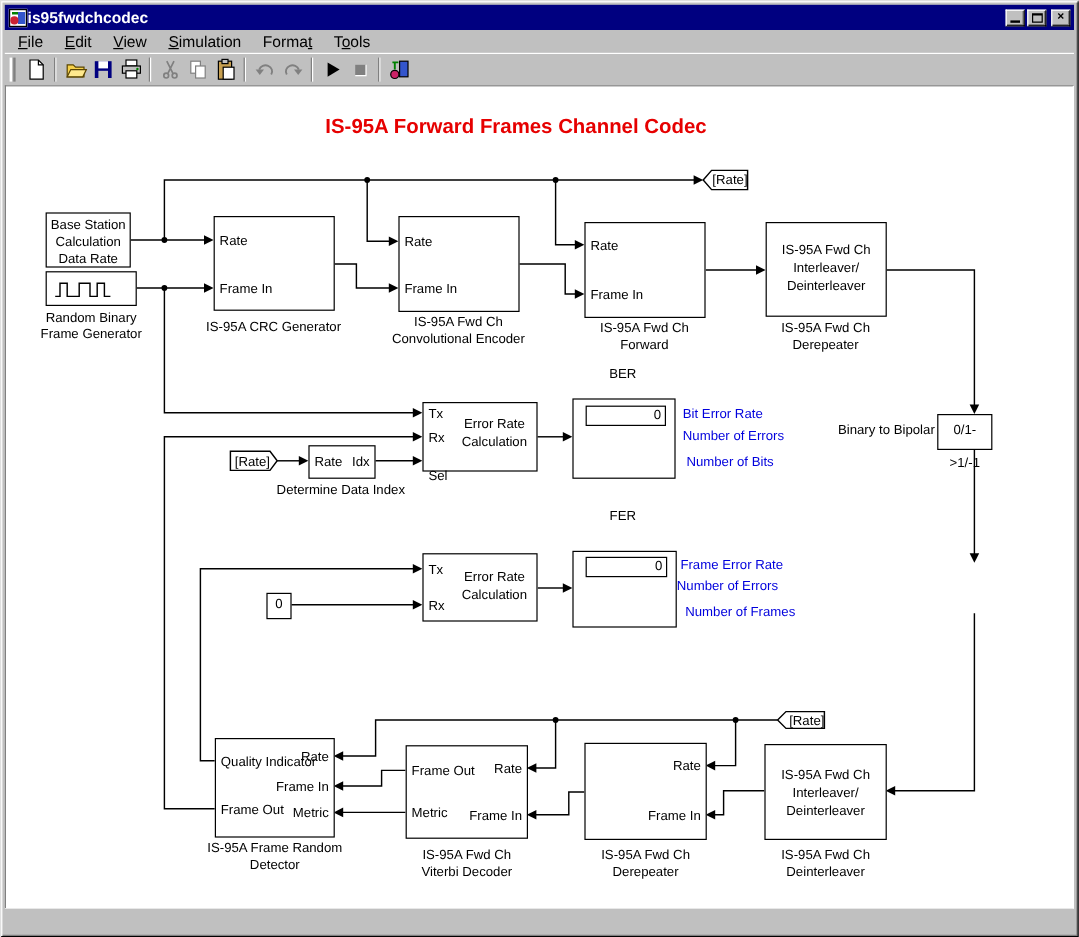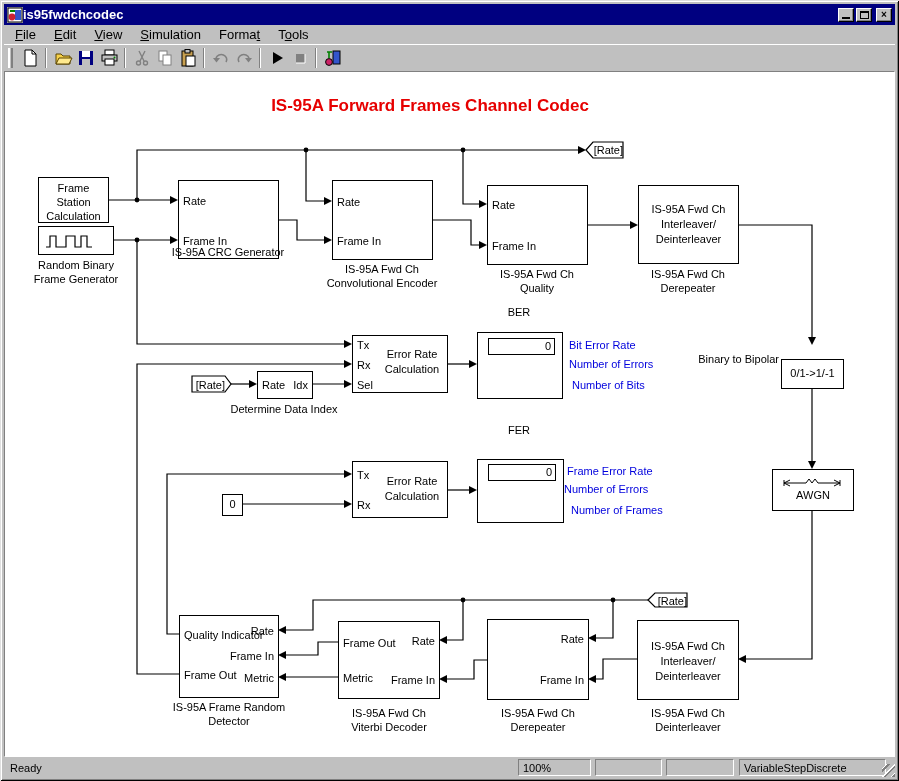--- a/index.html
+++ b/index.html
@@ -240,77 +240,77 @@
         <g fill="#fff" stroke="#000" stroke-width="1.2">
           <polygon points="585,149 592,141 622,141 622,157 592,157"></polygon>
           <polygon points="191,375 224,375 230,383 224,391 191,391"></polygon>
           <polygon points="647,599 654,592 686,592 686,606 654,606"></polygon>
         </g>
       </svg>
 
       <div class="dtitle">IS-95A Forward Frames Channel Codec</div>
 
       <div class="blk ctr" style="left:37px;top:176px;width:71px;height:46px;padding-top:3px;line-height:14px">
-        <span style="display:block">Frame Station</span>
+        <span style="display:block">Base Station</span>
         <span style="display:block">Calculation</span>
         <span style="display:block">Data Rate</span>
       </div>
 
       <div class="blk" style="left:37px;top:225px;width:76px;height:29px">
         <svg width="66" height="21" style="position:absolute;left:4px;top:3px">
           <path d="M3,17 h4 v-11 h6 v11 h10 v-11 h9 v11 h6 v-11 h6 v11 h5" stroke="#000" fill="none" stroke-width="1.2"></path>
         </svg>
       </div>
       <div class="lbl" style="left:-25px;top:257px">
         <span>Random Binary</span>
         <span>Frame Generator</span>
       </div>
 
       <div class="blk" style="left:177px;top:179px;width:101px;height:79px">
         <span class="port pl" style="top:14px">Rate</span>
         <span class="port pl" style="top:54px">Frame In</span>
       </div>
-      <div class="lbl" style="left:127px;top:244px">
+      <div class="lbl" style="left:127px;top:265px">
         <span>IS-95A CRC Generator</span>
       </div>
 
       <div class="blk" style="left:331px;top:179px;width:101px;height:80px">
         <span class="port pl" style="top:15px">Rate</span>
         <span class="port pl" style="top:54px">Frame In</span>
       </div>
       <div class="lbl" style="left:281px;top:261px">
         <span>IS-95A Fwd Ch</span>
         <span>Convolutional Encoder</span>
       </div>
 
       <div class="blk" style="left:486px;top:184px;width:101px;height:80px">
         <span class="port pl" style="top:13px">Rate</span>
         <span class="port pl" style="top:54px">Frame In</span>
       </div>
       <div class="lbl" style="left:436px;top:266px">
         <span>IS-95A Fwd Ch</span>
-        <span>Quality</span>
+        <span>Forward</span>
       </div>
 
       <div class="blk ctr" style="left:637px;top:184px;width:101px;height:79px;padding-top:16px;line-height:15px">
         <span style="display:block">IS-95A Fwd Ch</span>
         <span style="display:block">Interleaver/</span>
         <span style="display:block">Deinterleaver</span>
       </div>
       <div class="lbl" style="left:587px;top:266px">
         <span>IS-95A Fwd Ch</span>
         <span>Derepeater</span>
       </div>
 
       <div class="tagtxt" style="left:590px;top:142px;width:32px">[Rate]</div>
 
       <div class="blk" style="left:351px;top:334px;width:96px;height:58px">
         <span class="port pl" style="top:3px">Tx</span>
         <span class="port pl" style="top:23px">Rx</span>
-        <span class="port pl" style="top:43px">Sel</span>
+        <span class="port pl" style="top:55px">Sel</span>
         <div class="ctr" style="position:absolute;left:26px;right:2px;top:11px;line-height:15px">
           <span style="display:block">Error Rate</span>
           <span style="display:block">Calculation</span>
         </div>
       </div>
 
       <div class="tagtxt" style="left:191px;top:377px;width:33px">[Rate]</div>
 
       <div class="blk" style="left:256px;top:370px;width:56px;height:28px">
         <span class="port pl" style="top:7px">Rate</span>
@@ -345,28 +345,22 @@
         <span>FER</span>
       </div>
       <div class="blk" style="left:476px;top:458px;width:87px;height:64px">
         <div class="inset" style="left:10px;top:4px;width:68px;height:17px">0</div>
       </div>
       <div class="ann" style="left:566px;top:464px">Frame Error Rate</div>
       <div class="ann" style="left:563px;top:482px">Number of Errors</div>
       <div class="ann" style="left:570px;top:503px">Number of Frames</div>
 
       <div class="annk" style="left:650px;top:352px;width:128px;text-align:right">Binary to Bipolar</div>
-      <div class="blk ctr" style="left:780px;top:358px;width:63px;height:30px;line-height:27px">0/1-&gt;1/-1</div>
-
-      <div class="blk" style="left:771px;top:468px;width:82px;height:42px">
-        <svg width="66" height="14" style="position:absolute;left:7px;top:5px">
-          <path d="M4,8 H26 M38,8 H60 M26,8 l3,-4 3,4 3,-4 3,4 M4,8 l6,-3 M4,8 l6,3 M4,5 v6 M60,8 l-6,-3 M60,8 l-6,3 M60,5 v6" stroke="#000" fill="none" stroke-width="1"></path>
-        </svg>
-        <div class="ctr" style="position:absolute;left:0;right:0;top:19px">AWGN</div>
-      </div>
+      <div class="blk ctr" style="left:780px;top:344px;width:46px;height:30px;line-height:27px">0/1-&gt;1/-1</div>
+
 
       <div class="tagtxt" style="left:653px;top:593px;width:33px">[Rate]</div>
 
       <div class="blk" style="left:178px;top:614px;width:100px;height:83px">
         <span class="port pl" style="top:13px">Quality Indicator</span>
         <span class="port pr" style="top:9px">Rate</span>
         <span class="port pr" style="top:34px">Frame In</span>
         <span class="port pl" style="top:53px">Frame Out</span>
         <span class="port pr" style="top:56px">Metric</span>
       </div>
@@ -401,22 +395,14 @@
         <span style="display:block">Deinterleaver</span>
       </div>
       <div class="lbl" style="left:587px;top:705px">
         <span>IS-95A Fwd Ch</span>
         <span>Deinterleaver</span>
       </div>
 
     </div>
   </div>
 
-  <div class="sbar">
-    <span style="position:absolute;left:6px;top:3px">Ready</span>
-    <div class="spanel" style="left:514px;width:73px">100%</div>
-    <div class="spanel" style="left:591px;width:67px"></div>
-    <div class="spanel" style="left:662px;width:68px"></div>
-    <div class="spanel" style="left:735px;width:147px">VariableStepDiscrete</div>
-    <div class="sgrip"></div>
-  </div>
 
 </div>
 
 </body></html>

